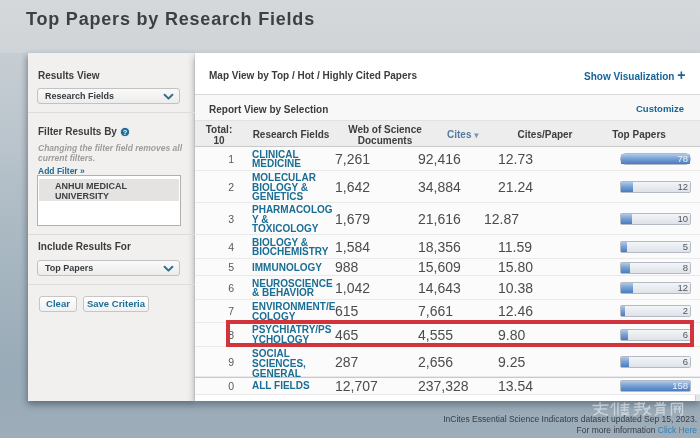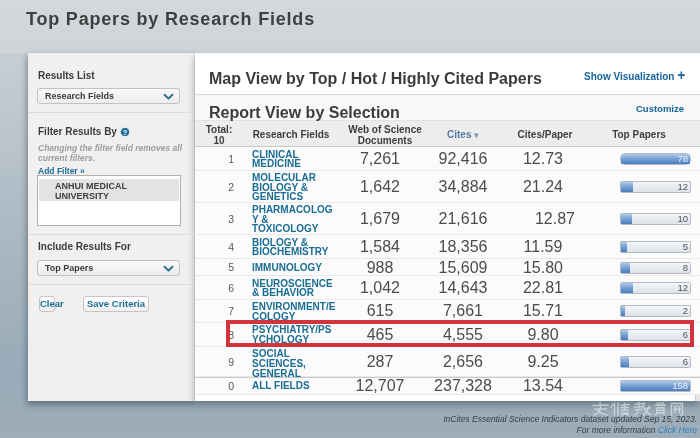--- a/index.html
+++ b/index.html
@@ -22,46 +22,46 @@
 .note { position:absolute; left:38px; font-size:8.5px; font-style:italic; font-weight:bold; color:#9c9c9a; line-height:10px; }
 .alink { position:absolute; font-weight:bold; color:#1a6b99; }
 .listbox { position:absolute; left:37px; top:175px; width:144px; height:51px; background:#fff; border:1px solid #b1b1b1; }
 .listsel { position:absolute; left:1px; right:1px; top:3px; height:22px; background:#e4e3e1;
   font-size:9px; font-weight:bold; color:#3e3f40; line-height:9.8px; padding:3px 0 0 16px; }
 .btn { position:absolute; top:296px; height:16px; white-space:nowrap; border:1px solid #c6c6c6; border-radius:3px;
   background:linear-gradient(#ffffff,#f0f0f0); font-size:9.5px; font-weight:bold; color:#1a6e94;
   text-align:center; line-height:14px; }
 .bar1 { position:absolute; left:195px; top:53px; width:505px; height:42px; background:#fff; border-bottom:1px solid #d8d8d8; }
 .bar2 { position:absolute; left:195px; top:95px; width:505px; height:26px; background:#f8f8f8; border-bottom:1px solid #e2e2e2; }
-.htext { font-size:16px; font-weight:bold; color:#3b3c3d; }
+.htext { font-size:10px; font-weight:bold; color:#3b3c3d; }
 .blink { font-size:10px; line-height:10px; font-weight:bold; color:#15659a; }
 .thead { position:absolute; left:195px; top:121px; width:505px; height:26px; background:#ededee; border-bottom:1px solid #c9c9c9; }
 .th { position:absolute; font-size:10px; font-weight:bold; color:#3c3d3e; line-height:11px; text-align:center; }
 .row { position:absolute; left:195px; width:505px; background:#fbfbfb; border-bottom:1px solid #e9e9e9; }
 .rank { position:absolute; left:203px; width:31px; text-align:right; font-size:10.5px; color:#58595a; }
 .fld { position:absolute; left:252px; width:95px; font-size:10px; font-weight:bold; color:#1a6d94; line-height:9.8px; }
-.num { position:absolute; width:90px; text-align:center; font-size:16px; color:#4b4c4d; }
+.num { position:absolute; width:90px; text-align:left; font-size:14px; color:#4b4c4d; }
 .barbox { position:absolute; left:620px; width:71px; height:12px; border:1px solid #b3bac4; border-radius:1.5px;
   background:linear-gradient(#f3f5f7,#dee3e9); }
 .barfill { position:absolute; left:0; top:0; bottom:0; background:linear-gradient(#b0cae9 0%,#79a2d6 45%,#4a7cbd 100%); }
 .barnum { position:absolute; right:2px; top:0; bottom:0; font-size:9.5px; color:#4e5560; line-height:10px; }
 .redbox { position:absolute; left:226px; top:320px; width:468px; height:27px; border:4px solid #d2343b; z-index:5; }
 .scrollstrip { position:absolute; left:695px; top:53px; width:5px; height:348px; background:#e2e4e6; border-left:1px solid #cbcdd0; }
-.foot { position:absolute; right:3px; font-size:8.5px; font-style:italic; color:#363c44; }
+.foot { position:absolute; right:3px; font-size:8.5px; color:#363c44; }
 </style>
 </head>
 <body>
 <div class="topband"></div>
 <div class="title">Top Papers by Research Fields</div>
 
 <div class="sidebar"></div>
 <div class="panel"></div>
 <div class="scrollstrip"></div>
 
-<div class="lbl" style="left:38px; top:70px;">Results List</div>
+<div class="lbl" style="left:38px; top:70px;">Results View</div>
 <div class="dd" style="top:88px;">Research Fields
   <svg class="chev" width="11" height="8" viewBox="0 0 11 8">
       <path d="M1.6 1.8 L5.5 5.6 L9.4 1.8" fill="none" stroke="#2f7092" stroke-width="2" stroke-linecap="round" stroke-linejoin="round"></path>
     </svg>
 </div>
 <div class="sbdiv" style="top:112px;"></div>
 <div class="lbl" style="left:38px; top:126px;">Filter Results By
   <svg width="10" height="10" viewBox="0 0 10 10" style="vertical-align:-2px">
       <circle cx="5" cy="5" r="4.6" fill="#1e6d99" stroke="rgba(255,255,255,0.85)" stroke-width="0.8"></circle>
       <text x="5" y="7.6" text-anchor="middle" font-size="7.5" font-weight="bold" fill="#fff">?</text>
@@ -73,21 +73,21 @@
     <div class="listsel">ANHUI MEDICAL<br>UNIVERSITY</div>
   </div>
 <div class="sbdiv" style="top:234px;"></div>
 <div class="lbl" style="left:38px; top:241px;">Include Results For</div>
 <div class="dd" style="top:260px;">Top Papers
   <svg class="chev" width="11" height="8" viewBox="0 0 11 8">
       <path d="M1.6 1.8 L5.5 5.6 L9.4 1.8" fill="none" stroke="#2f7092" stroke-width="2" stroke-linecap="round" stroke-linejoin="round"></path>
     </svg>
 </div>
 <div class="sbdiv" style="top:284px;"></div>
-<div class="btn" style="left:39px; width:16px;">Clear</div>
+<div class="btn" style="left:39px; width:38px;">Clear</div>
 <div class="btn" style="left:83px; width:66px;">Save Criteria</div>
 
 <div class="bar1"></div>
 <div class="bar2"></div>
 <div class="htext" style="position:absolute; left:209px; top:70px;">Map View by Top / Hot / Highly Cited Papers</div>
 <div class="blink" style="position:absolute; left:584px; top:70px;">Show Visualization <span style="font-size:14px;">+</span></div>
 <div class="htext" style="position:absolute; left:209px; top:104px;">Report View by Selection</div>
 <div class="blink" style="position:absolute; left:636px; top:104px; font-size:9.5px;">Customize</div>
 
 <div class="thead"></div>
@@ -117,21 +117,21 @@
 <div class="num" style="left:498px; top:171px; line-height:32px;">21.24</div>
 <div class="barbox" style="top:181.00px;">
       <div class="barfill" style="width:12px;"></div>
       <div class="barnum" style="line-height:10px; top:0;">12</div>
     </div>
 <div class="row" style="top:203px; height:32px;"></div>
 <div class="rank" style="top:203px; line-height:32px;">3</div>
 <div class="fld" style="top:204.8px;">PHARMACOLOG<br>Y &amp;<br>TOXICOLOGY</div>
 <div class="num" style="left:335px; top:203px; line-height:32px;">1,679</div>
 <div class="num" style="left:418px; top:203px; line-height:32px;">21,616</div>
-<div class="num" style="left:510px; top:203px; line-height:32px;">12.87</div>
+<div class="num" style="left:484px; top:203px; line-height:32px;">12.87</div>
 <div class="barbox" style="top:213.00px;">
       <div class="barfill" style="width:10.5px;"></div>
       <div class="barnum" style="line-height:10px; top:0;">10</div>
     </div>
 <div class="row" style="top:235px; height:24px;"></div>
 <div class="rank" style="top:235px; line-height:24px;">4</div>
 <div class="fld" style="top:237.7px;">BIOLOGY &amp;<br>BIOCHEMISTRY</div>
 <div class="num" style="left:335px; top:235px; line-height:24px;">1,584</div>
 <div class="num" style="left:418px; top:235px; line-height:24px;">18,356</div>
 <div class="num" style="left:498px; top:235px; line-height:24px;">11.59</div>
@@ -147,31 +147,31 @@
 <div class="num" style="left:498px; top:259px; line-height:17px;">15.80</div>
 <div class="barbox" style="top:261.50px;">
       <div class="barfill" style="width:9px;"></div>
       <div class="barnum" style="line-height:10px; top:0;">8</div>
     </div>
 <div class="row" style="top:276px; height:24px;"></div>
 <div class="rank" style="top:276px; line-height:24px;">6</div>
 <div class="fld" style="top:278.7px;">NEUROSCIENCE<br>&amp; BEHAVIOR</div>
 <div class="num" style="left:335px; top:276px; line-height:24px;">1,042</div>
 <div class="num" style="left:418px; top:276px; line-height:24px;">14,643</div>
-<div class="num" style="left:498px; top:276px; line-height:24px;">22.81</div>
+<div class="num" style="left:498px; top:276px; line-height:24px;">10.38</div>
 <div class="barbox" style="top:282.00px;">
       <div class="barfill" style="width:12px;"></div>
       <div class="barnum" style="line-height:10px; top:0;">12</div>
     </div>
 <div class="row" style="top:300px; height:22.5px;"></div>
 <div class="rank" style="top:300px; line-height:22.5px;">7</div>
 <div class="fld" style="top:301.9px;">ENVIRONMENT/E<br>COLOGY</div>
 <div class="num" style="left:335px; top:300px; line-height:22.5px;">615</div>
 <div class="num" style="left:418px; top:300px; line-height:22.5px;">7,661</div>
-<div class="num" style="left:498px; top:300px; line-height:22.5px;">15.71</div>
+<div class="num" style="left:498px; top:300px; line-height:22.5px;">12.46</div>
 <div class="barbox" style="top:305.25px;">
       <div class="barfill" style="width:3.5px;"></div>
       <div class="barnum" style="line-height:10px; top:0;">2</div>
     </div>
 <div class="row" style="top:322.5px; height:24px;"></div>
 <div class="rank" style="top:322.5px; line-height:24px;">8</div>
 <div class="fld" style="top:325.2px;">PSYCHIATRY/PS<br>YCHOLOGY</div>
 <div class="num" style="left:335px; top:322.5px; line-height:24px;">465</div>
 <div class="num" style="left:418px; top:322.5px; line-height:24px;">4,555</div>
 <div class="num" style="left:498px; top:322.5px; line-height:24px;">9.80</div>

